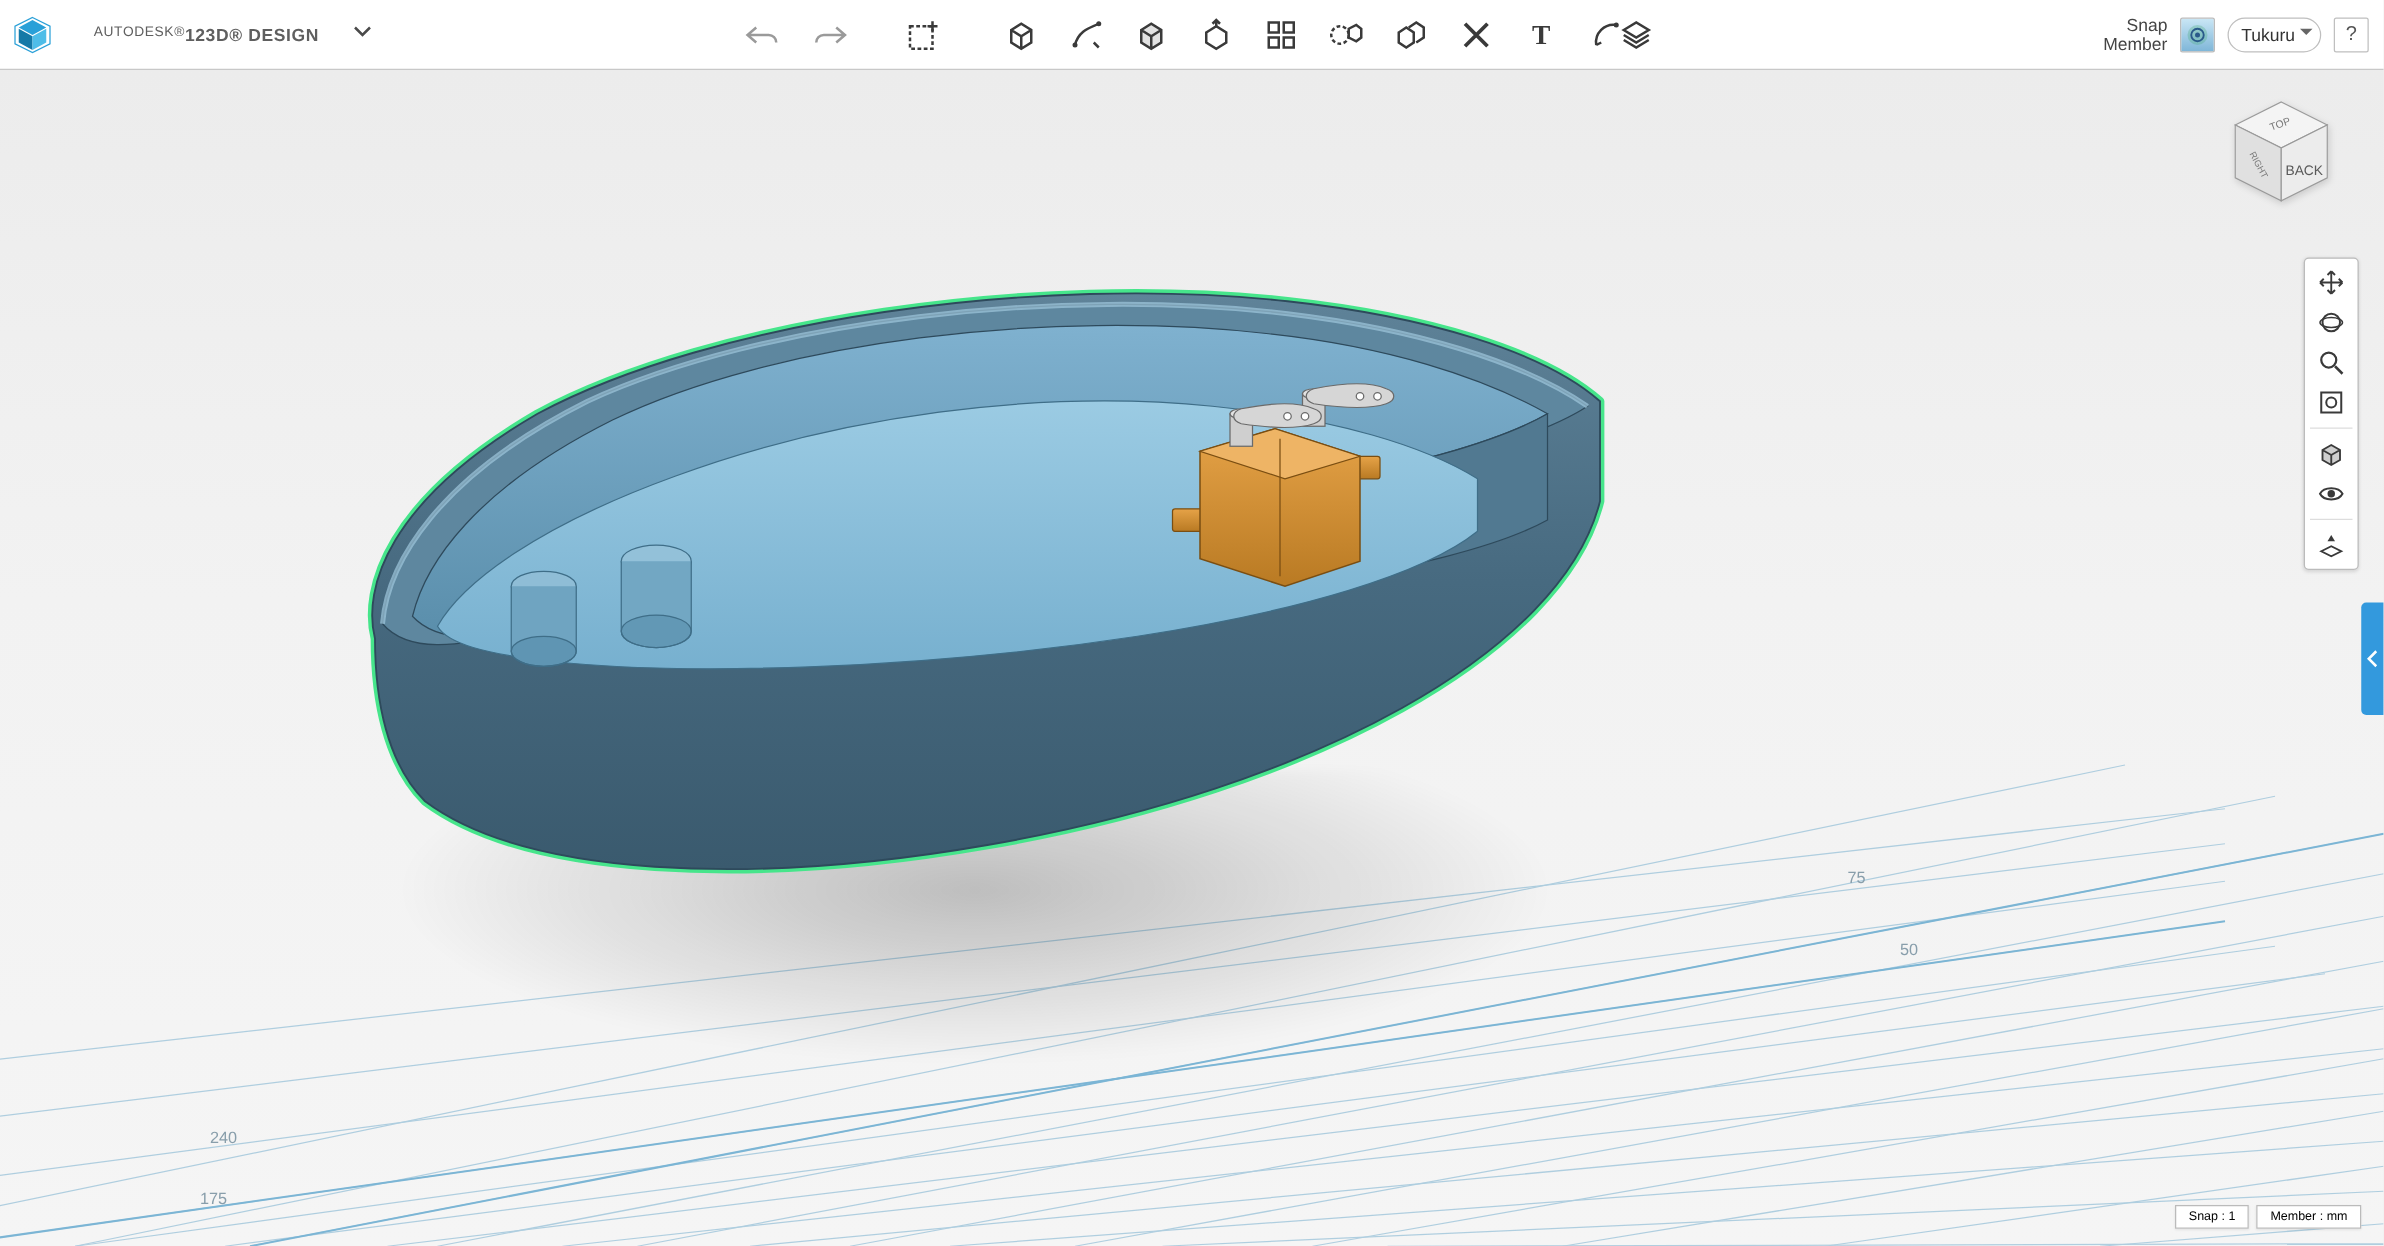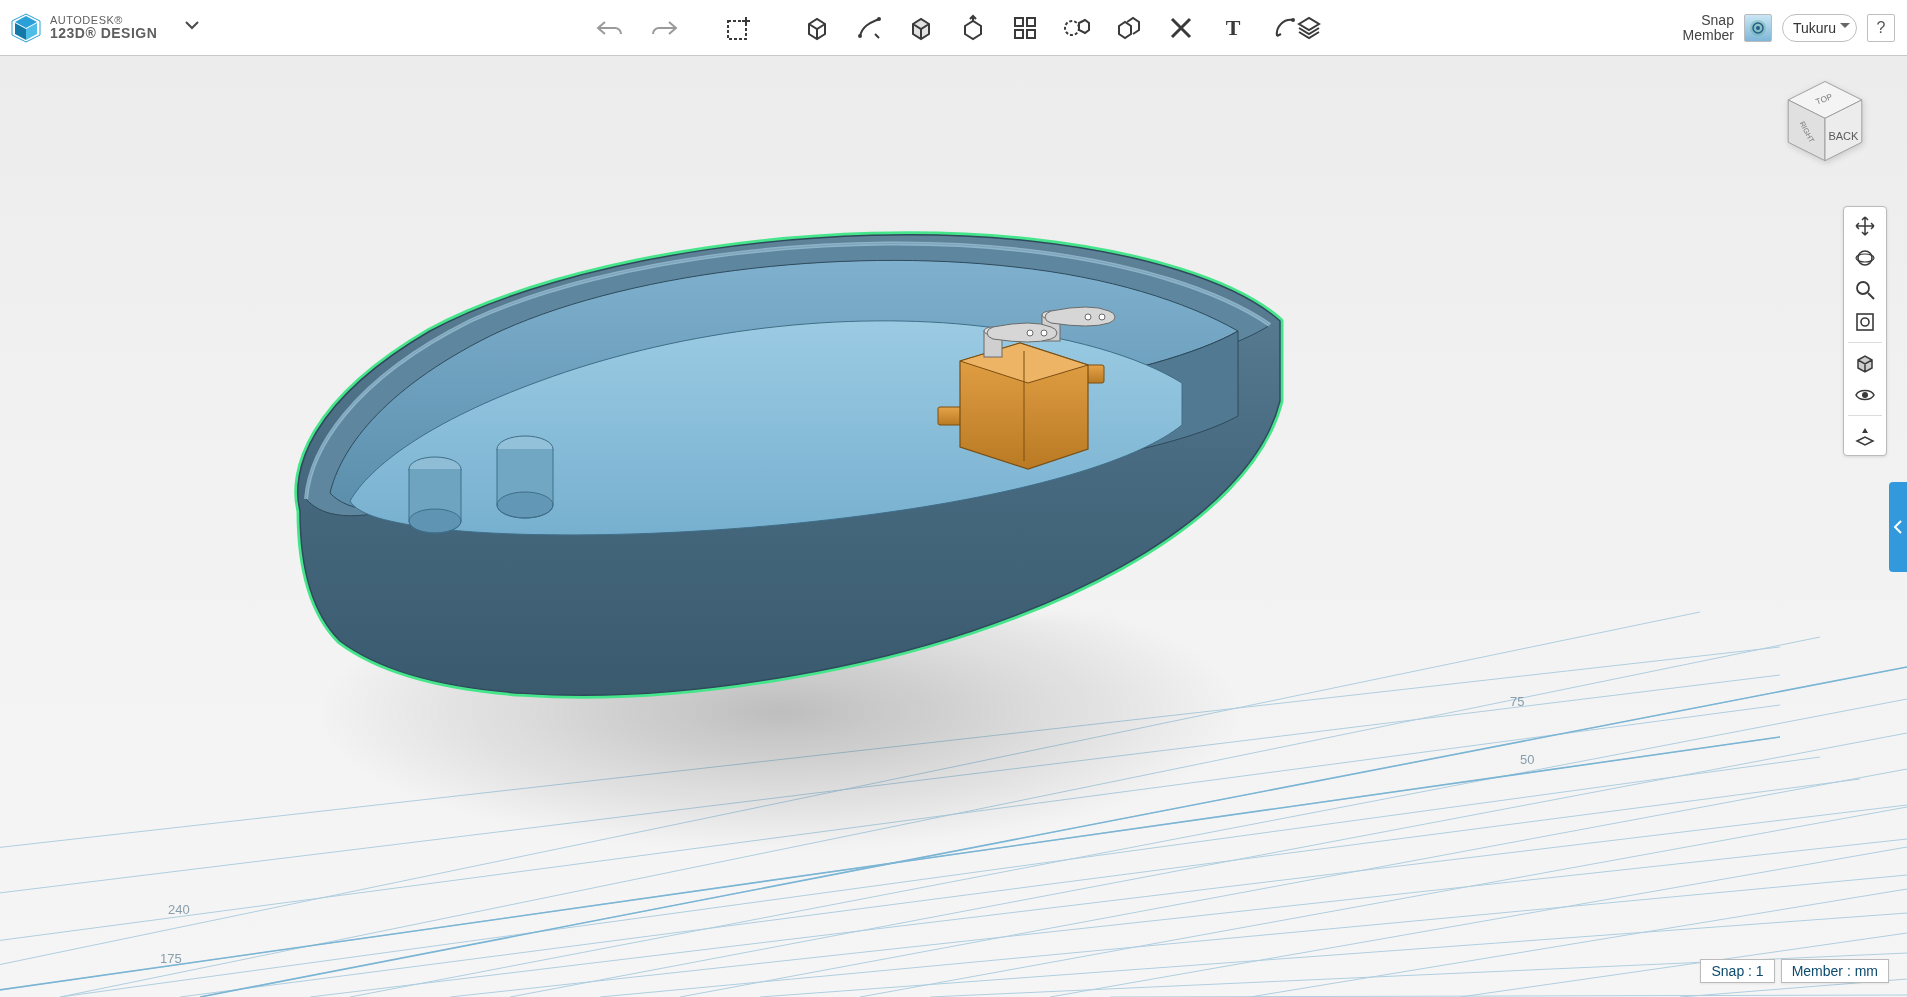--- a/index.html
+++ b/index.html
@@ -27,23 +27,24 @@
   display: flex;
   align-items: center;
   padding-left: 8px;
   gap: 6px;
 }
 .logo-icon {
   width: 36px; height: 36px;
   display:flex;align-items:center;justify-content:center;
 }
 .logo-text {
-  display:flex;flex-direction:column;
+  display:flex;flex-direction:row;
   line-height:1.0;
   color:#5f5f5f;
+  margin-left:25px;
 }
 .logo-brand { font-size:11px; letter-spacing:0.5px;}
 .logo-app   { font-size:14px; font-weight:600; letter-spacing:0.5px;}
 .main-menu-caret {
   margin-left:20px;
   font-size:18px;color:#4a4a4a;
 }
 .undo-redo {
   position:absolute;left:590px;top:0;height:56px;display:flex;align-items:center;gap:18px;
 }
@@ -135,21 +136,21 @@
   display:flex;align-items:center;justify-content:center;
 }
 
 
 .statusbar{
   position:absolute;right:18px;bottom:14px;
   display:flex;gap:6px;
 }
 .status-box{
   background:#ffffff;border:1px solid #bbb;
-  padding:3px 10px;font-size:14px;color:#0c4a6e;
+  padding:3px 10px;font-size:10px;color:#000000;
   box-shadow:0 1px 2px rgba(0,0,0,.08);
 }
 
 
 .model{
   position:absolute;left:270px;top:145px;width:1080px;height:560px;
 }
 
 .grid-tick{
   position:absolute;font-size:13px;color:#889eab;
@@ -339,21 +340,21 @@
 
     <g stroke="#79b4d4" stroke-width="1.6" opacity="0.95">
       <line x1="-50" y1="560" x2="1780" y2="300"></line>
       <line x1="1907" y1="230" x2="200" y2="560"></line>
     </g>
   </svg>
 
   <div class="grid-tick" style="left:168px;top:846px">240</div>
   <div class="grid-tick" style="left:160px;top:895px">175</div>
   <div class="grid-tick" style="left:1520px;top:696px">50</div>
-  <div class="grid-tick" style="left:1510px;top:638px">75</div>
+  <div class="grid-tick" style="left:1478px;top:638px">75</div>
 
   <div class="shadow"></div>
 
   <svg class="model" viewBox="0 0 1080 560">
     <defs>
       <linearGradient id="outer" x1="0" y1="0" x2="0" y2="1">
         <stop offset="0" stop-color="#5f8399"></stop>
         <stop offset="0.5" stop-color="#476a80"></stop>
         <stop offset="1" stop-color="#3a5a6e"></stop>
       </linearGradient>

